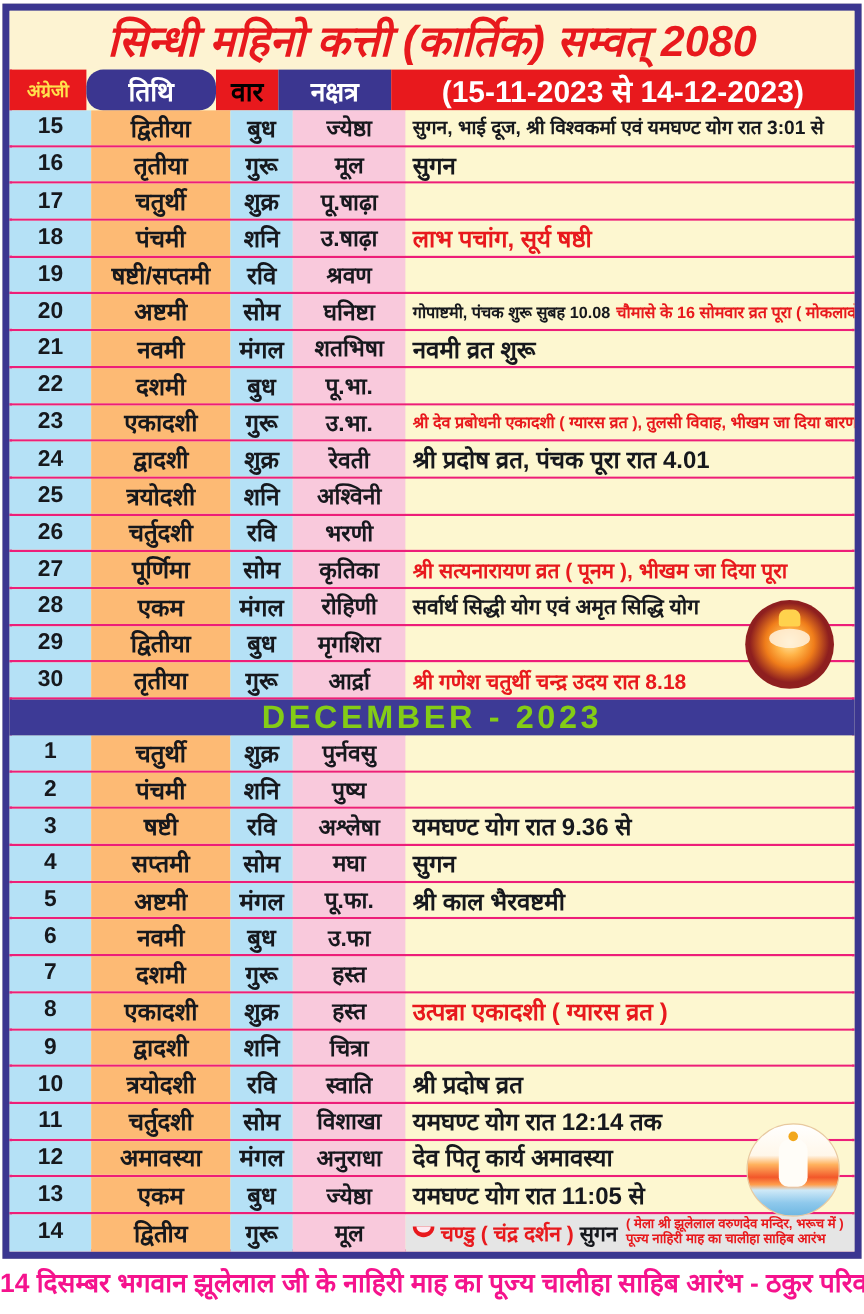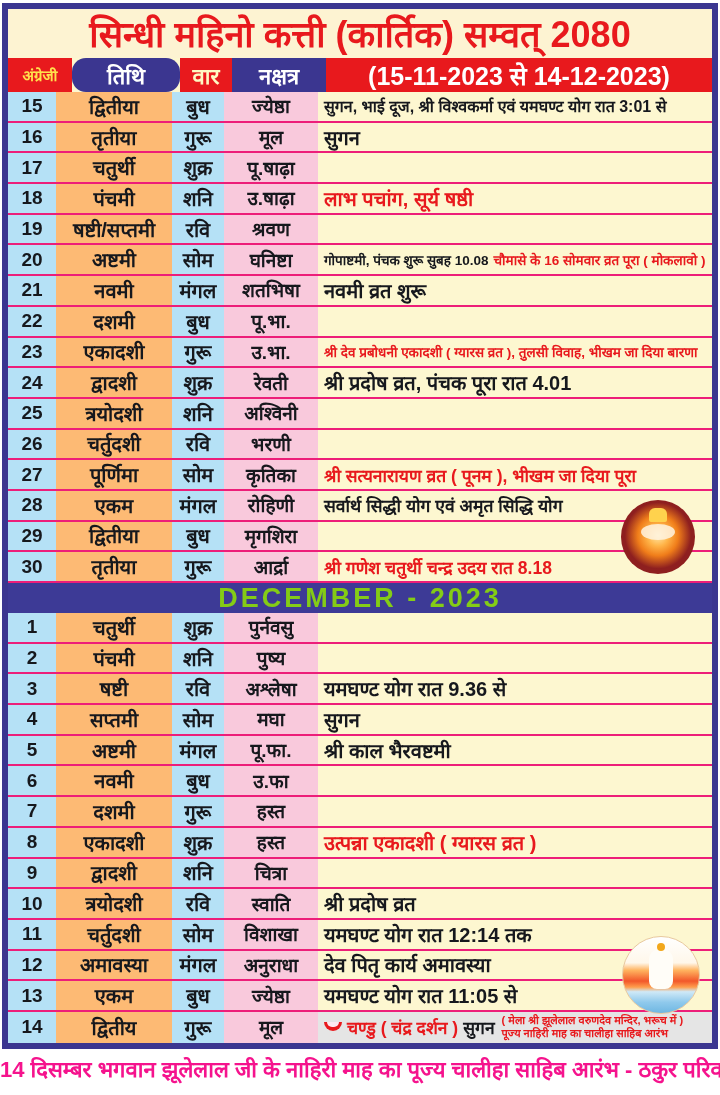--- a/index.html
+++ b/index.html
@@ -1,33 +1,33 @@
 <!DOCTYPE html>
 <html><head>
 <meta charset="utf-8">
 <style>
   html,body{margin:0;padding:0;}
   .page{position:relative;width:720px;height:1095px;background:#ffffff;
         font-family:"Liberation Sans","DejaVu Sans",sans-serif;overflow:hidden;}
   .cal{position:absolute;left:2px;top:3px;width:716px;border:6px solid #3b3690;
        box-sizing:border-box;box-shadow:inset 0 0 0 2px #ed1e79;background:#fdf7d0;}
   .title{height:49px;background:#fdf3d2;color:#e8191d;font-weight:bold;font-size:36px;
-         display:flex;align-items:center;justify-content:center;white-space:nowrap;}
+         display:flex;align-items:center;justify-content:center;white-space:nowrap;font-style:italic;}
   .hdr{display:flex;height:34px;font-weight:bold;}
   .h{display:flex;align-items:center;justify-content:center;}
   .h-eng{width:64px;background:#e8191d;color:#ffe14d;font-size:15px;}
   .h-tithi{width:108px;background:#3b3690;color:#ffffff;font-size:22px;border-radius:14px;}
-  .h-war{width:52px;background:#e8191d;color:#fef9c3;font-size:22px;}
+  .h-war{width:52px;background:#e8191d;color:#000000;font-size:22px;}
   .h-nak{width:94px;background:#3b3690;color:#ffffff;font-size:22px;}
   .h-date{flex:1;background:#e8191d;color:#ffffff;font-size:25px;white-space:nowrap;}
   .row{display:flex;height:30.7px;border-bottom:2px solid #ed1e79;box-sizing:border-box;}
   #dec-rows .row:last-child{border-bottom:none;}
   .cell{display:flex;align-items:center;justify-content:center;font-weight:bold;
         color:#16181d;overflow:hidden;}
-  .c-num{width:48px;background:#b5e1f6;font-size:19px;}
+  .c-num{width:68px;background:#b5e1f6;font-size:19px;}
   .c-tithi{width:116px;background:#fdba74;font-size:20px;white-space:nowrap;}
   .c-war{width:52px;background:#b5e1f6;font-size:20px;}
   .c-nak{width:94px;background:#f9c9dc;font-size:19px;white-space:nowrap;}
   .c-note{flex:1;background:#fdf7d0;justify-content:flex-start;padding:0 6px;
           font-size:20px;white-space:nowrap;}
   .c-note span{margin-right:5px;}
   .c-note.sm{font-size:16px;}
   .c-note.xs{font-size:13.5px;}
   .c-note.md{font-size:17.5px;}
   .c-note.pink{background:#e5e5e5;}

